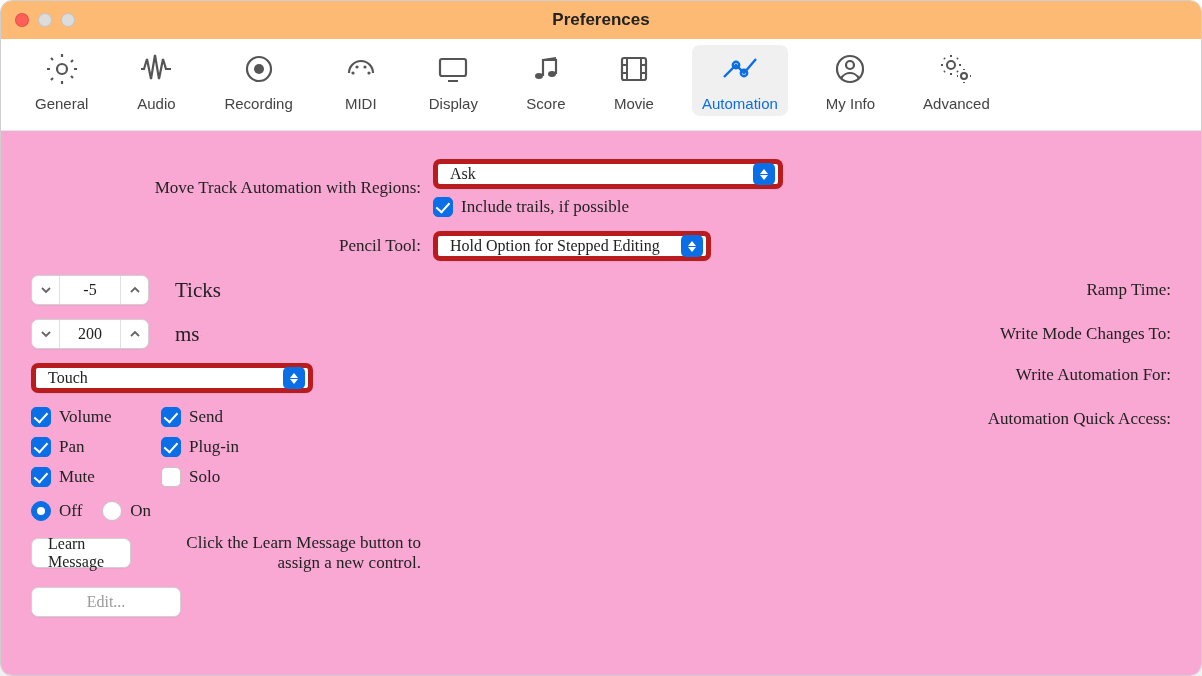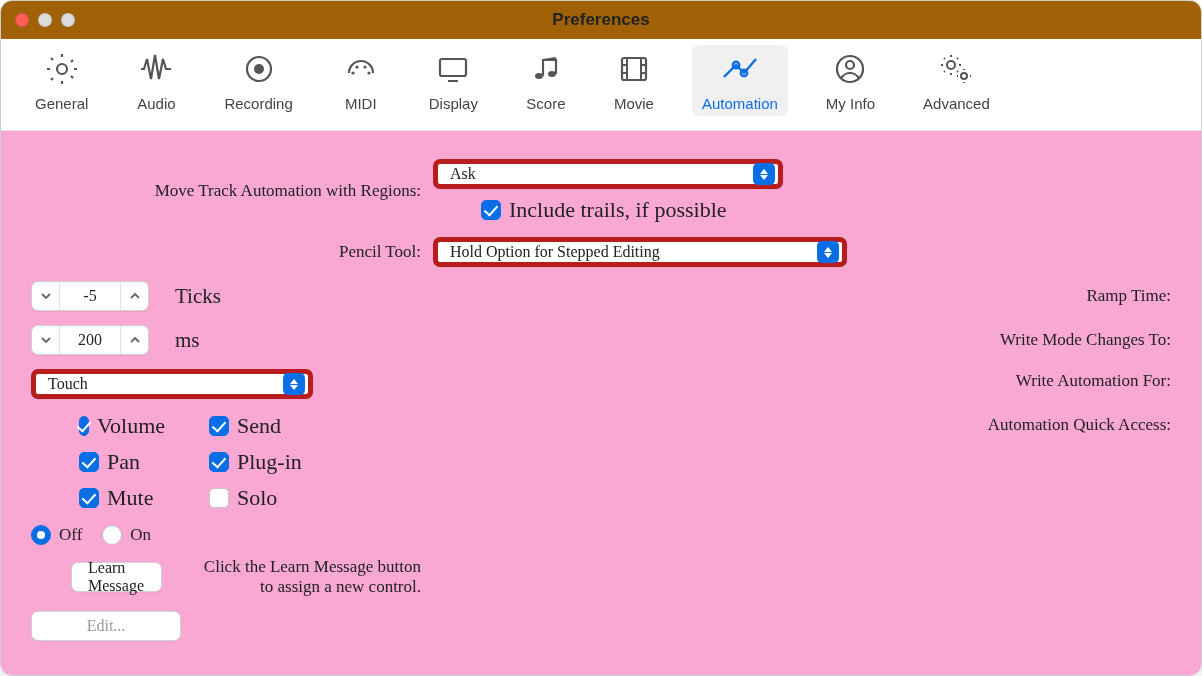--- a/index.html
+++ b/index.html
@@ -20,21 +20,21 @@
       box-shadow: 0 20px 40px rgba(0,0,0,0.12);
       display: flex;
       flex-direction: column;
     }
     .titlebar {
       height: 38px;
       display: flex;
       align-items: center;
       padding: 0 14px;
       position: relative;
-      background: #a16207;
+      background: #fdba74;
     }
     .traffic {
       display: flex;
       gap: 9px;
       align-items: center;
     }
     .tl { width: 14px; height: 14px; border-radius: 50%; }
     .tl.red { background: #ff5f57; border: 0.5px solid rgba(0,0,0,.12); }
     .tl.gray { background: #dcdcdc; border: 0.5px solid rgba(0,0,0,.1); }
     .window-title {
@@ -124,21 +124,21 @@
     }
     .stepper .down, .stepper .up {
       width: 28px; height: 100%; display: flex; align-items: center; justify-content: center;
       color: #666;
       cursor: default;
       user-select: none;
     }
     .stepper .down { border-right: 1px solid #e0e0e0; }
     .stepper .up { border-left: 1px solid #e0e0e0; }
     .stepper .val { width: 60px; text-align: center; font-size: 16px; color: #222; }
-    .cb-wrap { display: inline-flex; align-items: center; gap: 8px; font-size: 22px; color: #222; margin-left: 48px;}
+    .cb-wrap { display: inline-flex; align-items: center; gap: 8px; font-size: 17px; color: #222;}
     .cb {
       width: 20px; height: 20px; border-radius: 5px;
       border: 1px solid #c4c4c4; background: #fff;
       display: inline-flex; align-items: center; justify-content: center;
     }
     .cb.checked { background: #0a6fe6; border-color: #0a6fe6; }
     .cb.checked::after {
       content: ""; width: 6px; height: 11px;
       border: solid #fff; border-width: 0 2.5px 2.5px 0;
       transform: rotate(42deg) translate(-1px,-1px);
@@ -291,21 +291,21 @@
           <span class="arrows"></span>
         </div>
         <label class="cb-wrap">
           <span class="cb checked"></span>
           <span>Include trails, if possible</span>
         </label>
       </div>
 
       <div class="label">Pencil Tool:</div>
       <div class="row">
-        <div class="select" style="width:414px">
+        <div class="select" style="width:278px">
           <span>Hold Option for Stepped Editing</span>
           <span class="arrows"></span>
         </div>
       </div>
 
       <div class="row">
         <div class="stepper">
           <span class="down">
             <svg width="12" height="12" viewBox="0 0 12 12">
                 <path d="M2 4l4 4 4-4" stroke="#666" stroke-width="1.8" fill="none"></path>
@@ -380,21 +380,21 @@
         <div class="row" style="gap:20px">
           <label class="radio-wrap">
             <span class="radio on"></span>
             <span>Off</span>
           </label>
           <label class="radio-wrap">
             <span class="radio"></span>
             <span>On</span>
           </label>
         </div>
-        <div class="row" style="gap:33px; margin-top:4px;margin-left:40px;">
+        <div class="row" style="gap:33px; margin-top:4px;">
           <div class="btn">Learn Message</div>
           <span class="hint">Click the Learn Message button to assign a new control.</span>
         </div>
         <div class="row" style="margin-top:6px;">
           <div class="btn disabled" style="width:150px">Edit...</div>
         </div>
       </div>
 
     </div>
   </div>

